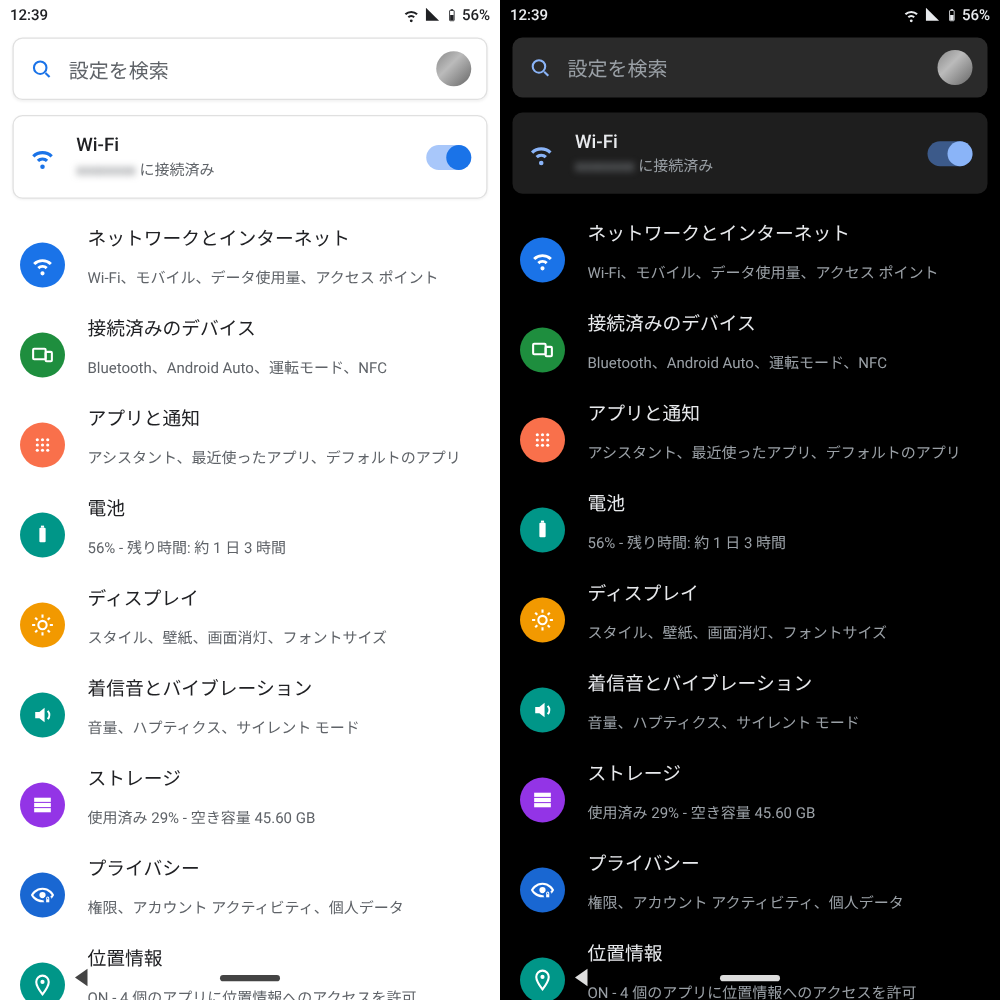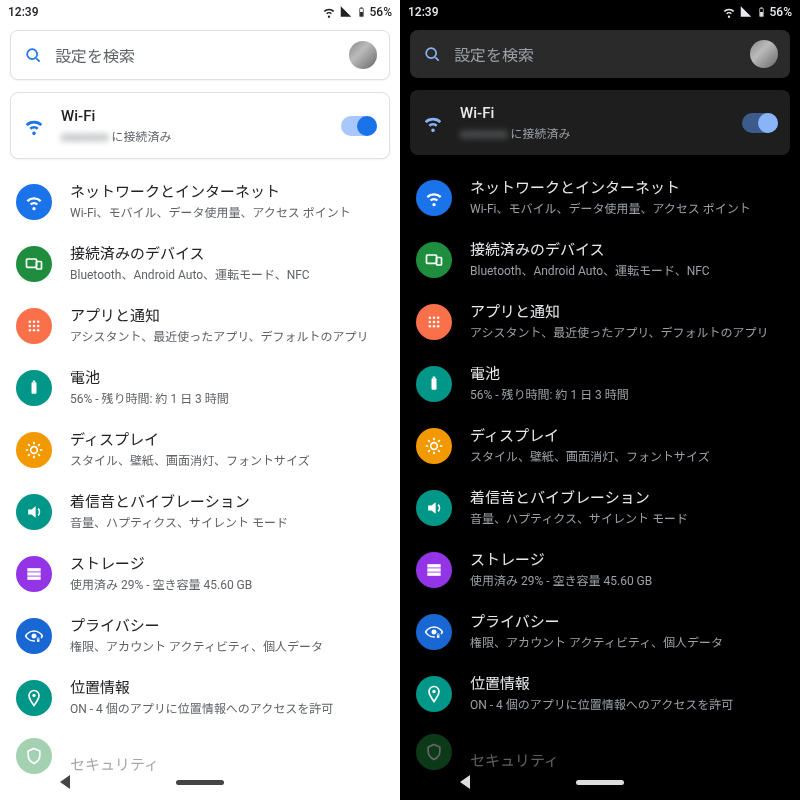--- a/index.html
+++ b/index.html
@@ -28,21 +28,21 @@
   .toggle { width: 36px; height: 20px; border-radius: 10px; position: relative; }
   .light .toggle { background: #a8c7fa; }
   .dark .toggle { background: #3c5a8a; }
   .toggle-thumb { width: 20px; height: 20px; border-radius: 50%; background: #1a73e8; position: absolute; right: 0; top: 0; }
   .dark .toggle-thumb { background: #8ab4f8; }
   .list { flex: 1; overflow: hidden; }
   .item { display: flex; align-items: flex-end; padding: 11px 16px; gap: 18px; }
   .icon-circle { width: 36px; height: 36px; border-radius: 50%; display: flex; align-items: center; justify-content: center; flex-shrink: 0; }
   .item-text { flex: 1; min-width: 0; }
   .item-title { font-size: 15px; font-weight: 400; }
-  .item-sub { font-size: 12px; margin-top: 2px; }
+  .item-sub { font-size: 12px; margin-top: 12px; }
   .light .item-sub { color: #5f6368; }
   .dark .item-sub { color: #9aa0a6; }
   .nav-bar { position: absolute; bottom: 0; left: 0; right: 0; height: 36px; display: flex; align-items: center; justify-content: space-between; padding: 0 60px; }
   .nav-back { width: 0; height: 0; border-top: 7px solid transparent; border-bottom: 7px solid transparent; }
   .light .nav-back { border-right: 10px solid #444; }
   .dark .nav-back { border-right: 10px solid #ddd; }
   .nav-home { width: 48px; height: 5px; border-radius: 3px; }
   .light .nav-home { background: #444; }
   .dark .nav-home { background: #ddd; }
   .nav-spacer { width: 10px; }

